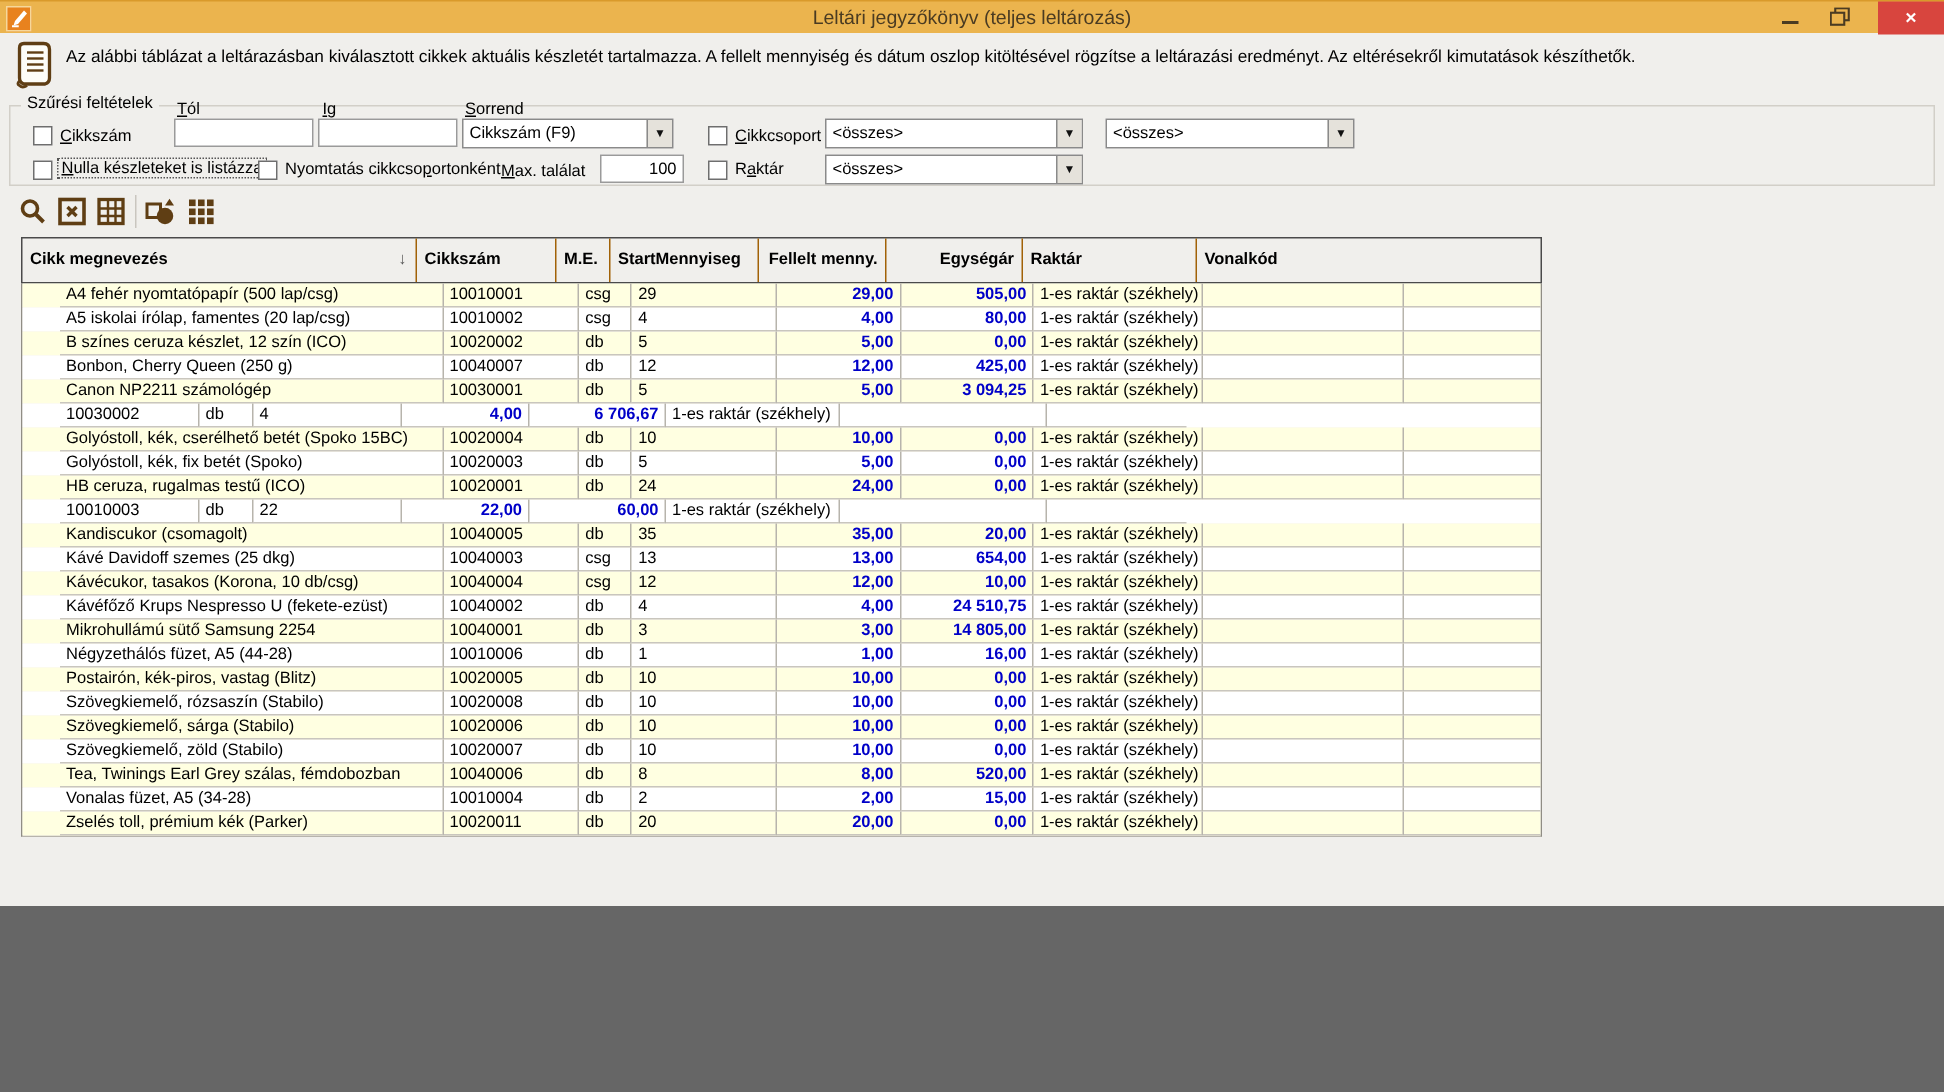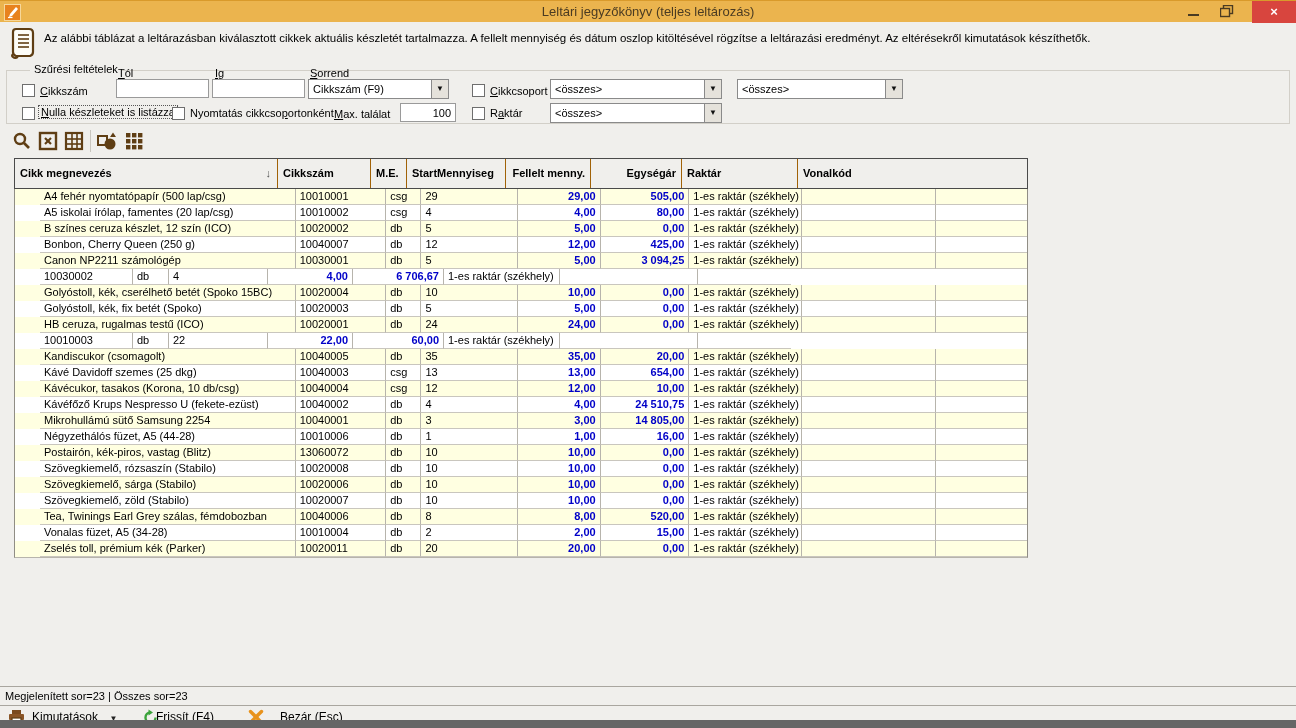--- a/index.html
+++ b/index.html
@@ -1,17 +1,17 @@
 <!DOCTYPE html>
 <html><head>
 <meta charset="utf-8">
 <style>
   * { margin:0; padding:0; box-sizing:border-box; }
   body { font-family:"Liberation Sans", sans-serif; background:#666; }
-  #window { position:relative; width:1296px; height:720px; background:#F0EFEC; overflow:hidden;
+  #window { position:relative; width:1296px; height:604px; background:#F0EFEC; overflow:hidden;
             font-family:"Liberation Sans", sans-serif; }
 
   
   .titlebar { position:absolute; left:0; top:0; width:1296px; height:22px; background:#EBB44E;
               border-top:1px solid #D99A2B; }
   .app-icon { position:absolute; left:4px; top:3px; width:17px; height:17px; background:#E8821E;
               border:1px solid #F6D79A; }
   .title-text { position:absolute; left:0; right:0; top:3px; text-align:center; font-size:13px;
                 color:#4A3B22; }
   .tb-btn { position:absolute; top:0; height:22px; cursor:default; }
@@ -22,21 +22,21 @@
                font-size:13px; line-height:21px; font-weight:bold; }
 
   
   .info-icon { position:absolute; left:8px; top:26px; }
   .info-text { position:absolute; left:44px; top:32px; font-size:11.5px; color:#000; }
 
   
   .fieldset { position:absolute; left:6px; top:70px; width:1284px; height:54px;
               border:1px solid #D2CFC8; }
   .fieldset-label { position:absolute; left:14px; top:63px; background:#F0EFEC; padding:0 4px;
-                    font-size:11px; color:#000;margin-left:16px; }
+                    font-size:11px; color:#000; }
   .flabel { position:absolute; font-size:11px; color:#000; white-space:nowrap; }
   .ak { text-decoration:underline; }
   .cb { position:absolute; width:13px; height:13px; background:#fff; border:1px solid #6E6E6E; }
   .cb-label { position:absolute; font-size:11px; color:#000; white-space:nowrap; }
   .focus-dotted { border:1px dotted #555; padding:0 2px; }
   .tinput { position:absolute; height:19px; background:#fff; border:1px solid #9A9A9A;
             font-size:11px; padding:1px 4px; font-family:inherit; }
   .combo { position:absolute; height:20px; background:#fff; border:1px solid #8A8A8A;
            font-size:11px; line-height:18px; padding-left:4px; white-space:nowrap; }
   .combo-btn { position:absolute; right:0; top:0; bottom:0; width:17px; background:#E5E2DB;
@@ -386,21 +386,21 @@
           <div class="cell c2">db</div>
           <div class="cell c3">1</div>
           <div class="cell c4">1,00</div>
           <div class="cell c5">16,00</div>
           <div class="cell c6">1-es raktár (székhely)</div>
           <div class="cell c7"></div>
           <div class="cell c8"></div>
         </div>
         <div class="trow alt">
           <div class="cell c0">Postairón, kék-piros, vastag (Blitz)</div>
-          <div class="cell c1">13060072</div>
+          <div class="cell c1">10020005</div>
           <div class="cell c2">db</div>
           <div class="cell c3">10</div>
           <div class="cell c4">10,00</div>
           <div class="cell c5">0,00</div>
           <div class="cell c6">1-es raktár (székhely)</div>
           <div class="cell c7"></div>
           <div class="cell c8"></div>
         </div>
         <div class="trow">
           <div class="cell c0">Szövegkiemelő, rózsaszín (Stabilo)</div>

